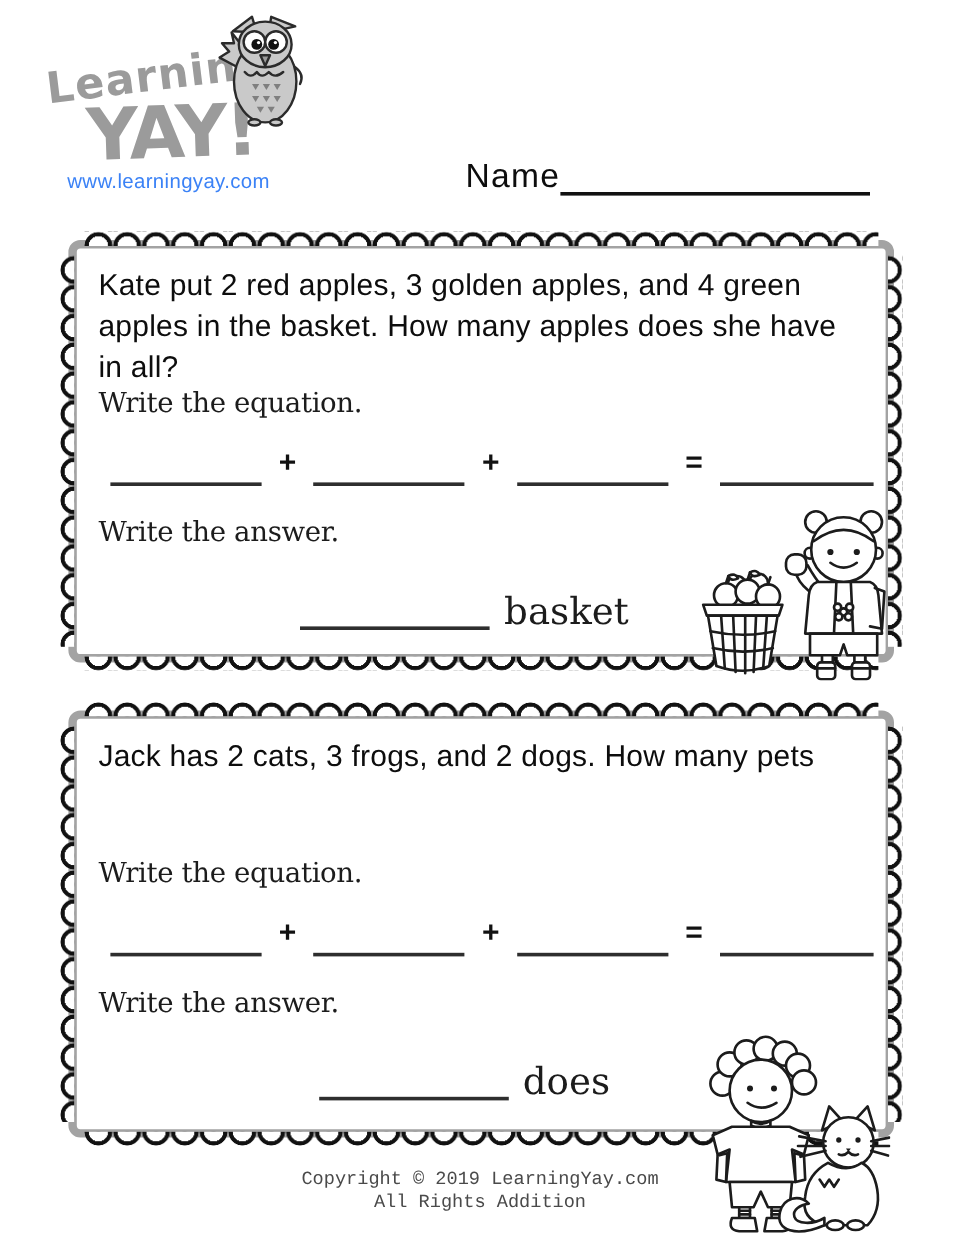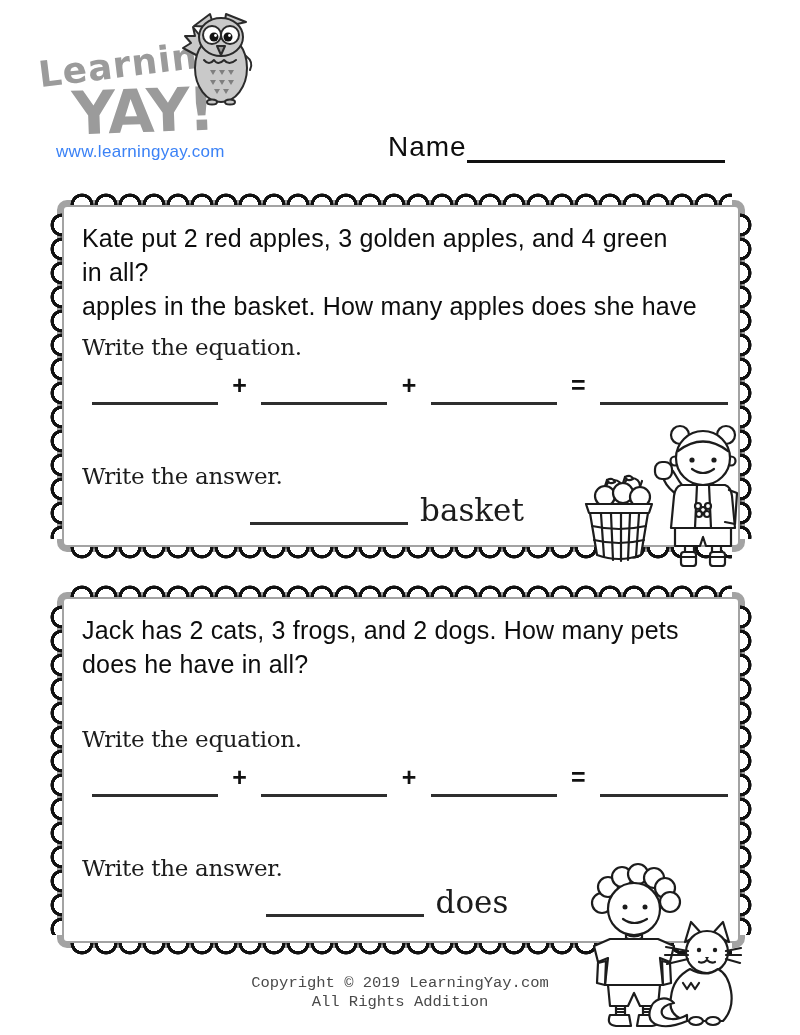--- a/index.html
+++ b/index.html
@@ -39,22 +39,22 @@
         background-size:12px 24px;background-repeat:repeat-y;}
   .sc-right{top:6px;bottom:6px;right:-14px;width:12px;
         background-image:radial-gradient(circle at 0px 12px,#fff 0 8px,#111 8.3px 11.3px,transparent 11.8px);
         background-size:12px 24px;background-repeat:repeat-y;}
 
   .box-content{position:absolute;inset:0;}
   .p-text{position:absolute;left:18px;top:14px;}
   .problem-line{display:block;font-size:25px;line-height:34px;letter-spacing:.2px;white-space:nowrap;color:#0d0d0d;}
   .prompt{position:absolute;left:18px;margin:0;font-family:"DejaVu Serif",serif;
         font-size:23px;letter-spacing:-.3px;color:#1c1c1c;font-weight:400;}
-  .prompt-eq{top:127px;text-align:right;}
-  .prompt-ans{top:256px;}
+  .prompt-eq{top:116px;text-align:right;}
+  .prompt-ans{top:224px;}
   .eq-row{position:absolute;left:28px;right:10px;top:162px;height:36px;
         display:flex;justify-content:space-between;align-items:flex-end;}
   .eq-blank{width:126px;height:34px;border-bottom:3px solid #2e2e2e;}
   .eq-blank.last{width:128px;}
   .eq-op{font-size:25px;font-weight:700;color:#111;padding-bottom:7px;line-height:1;}
   .ans-row{position:absolute;left:0;right:0;top:272px;height:46px;display:flex;
         justify-content:center;align-items:flex-end;gap:12px;transform:translateX(-14px);}
   .answer-blank{width:158px;height:40px;border-bottom:3px solid #2e2e2e;}
   .answer-word{font-family:"DejaVu Serif",serif;font-size:31px;line-height:1;color:#1c1c1c;margin-bottom:-1px;}
 
@@ -112,22 +112,22 @@
   </div>
 
   <section class="problem-box" id="box1">
     <div class="sc sc-top"></div>
     <div class="sc sc-bottom"></div>
     <div class="sc sc-left"></div>
     <div class="sc sc-right"></div>
     <div class="box-content">
       <div class="p-text">
         <span class="problem-line">Kate put 2 red apples, 3 golden apples, and 4 green</span>
+        <span class="problem-line">apples in the basket. How many apples does she have</span>
         <span class="problem-line">in all?</span>
-        <span class="problem-line">apples in the basket. How many apples does she have</span>
       </div>
       <p class="prompt prompt-eq">Write the equation.</p>
       <div class="eq-row">
         <span class="eq-blank"></span>
         <span class="eq-op">+</span>
         <span class="eq-blank"></span>
         <span class="eq-op">+</span>
         <span class="eq-blank"></span>
         <span class="eq-op">=</span>
         <span class="eq-blank last"></span>
@@ -190,21 +190,20 @@
   </svg>
 
   <section class="problem-box" id="box2">
     <div class="sc sc-top"></div>
     <div class="sc sc-bottom"></div>
     <div class="sc sc-left"></div>
     <div class="sc sc-right"></div>
     <div class="box-content">
       <div class="p-text">
         <span class="problem-line">Jack has 2 cats, 3 frogs, and 2 dogs. How many pets</span>
-        <span class="problem-line">does he have in all?</span>
       </div>
       <p class="prompt prompt-eq">Write the equation.</p>
       <div class="eq-row">
         <span class="eq-blank"></span>
         <span class="eq-op">+</span>
         <span class="eq-blank"></span>
         <span class="eq-op">+</span>
         <span class="eq-blank"></span>
         <span class="eq-op">=</span>
         <span class="eq-blank last"></span>

